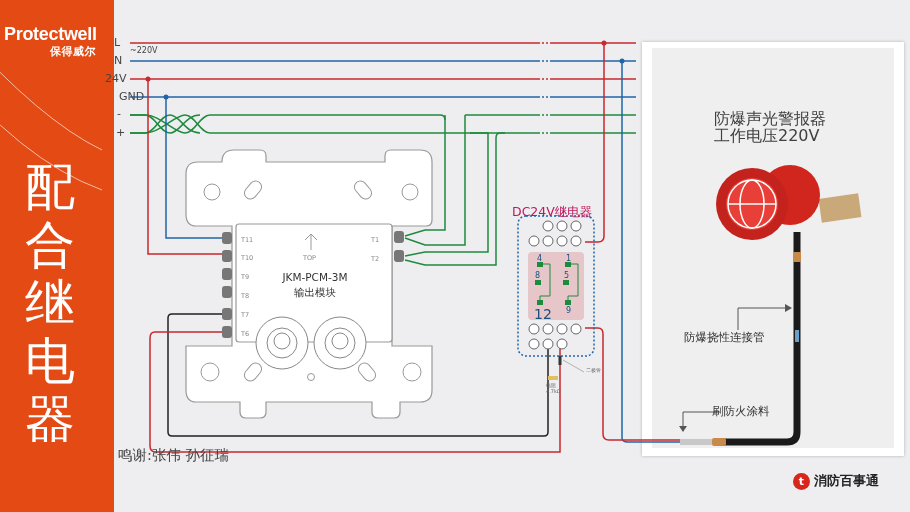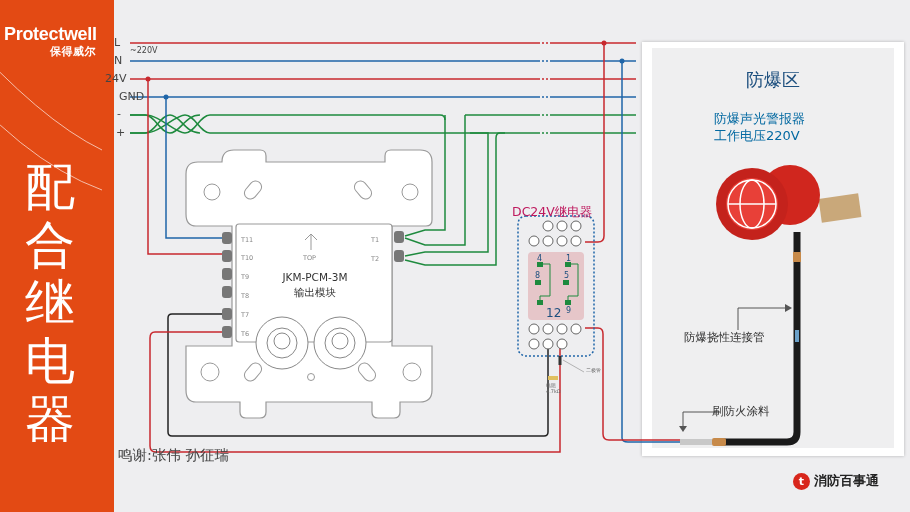--- a/index.html
+++ b/index.html
@@ -7,21 +7,21 @@
   .sidebar{position:absolute;left:0;top:0;width:114px;height:512px;background:#e34a14;overflow:hidden;}
   .brand{position:absolute;left:4px;top:24px;color:#fff;font-family:"Liberation Sans",sans-serif;font-weight:bold;font-size:18px;letter-spacing:-0.3px;}
   .brand-cn{position:absolute;left:50px;top:44px;color:#fff;font-weight:bold;font-size:11px;letter-spacing:0.5px;}
   .side-title{position:absolute;left:20px;top:158px;width:60px;color:#fff;font-size:50px;line-height:58px;text-align:center;}
   .side-title span{display:block;}
   svg.diag{position:absolute;left:0;top:0;}
   .lbl{position:absolute;font-size:11px;color:#444;}
   .zone{position:absolute;left:642px;top:42px;width:262px;height:414px;background:#fff;box-shadow:0 0 3px rgba(0,0,0,0.25);}
   .zone-inner{position:absolute;left:10px;top:6px;width:242px;height:400px;background:#efeff0;}
   .zone-title{position:absolute;left:0;width:100%;top:20px;text-align:center;color:#1d4f7e;font-size:18px;}
-  .alarm-title{position:absolute;left:62px;top:62px;color:#0369a1;font-size:13px;line-height:17px;}
+  .alarm-title{position:absolute;left:62px;top:62px;color:#404040;font-size:16px;line-height:17px;}
   .ann{position:absolute;font-size:11.5px;color:#333;}
   .relay-title{position:absolute;left:512px;top:204px;color:#be185d;font-size:12.5px;}
   .module-name{position:absolute;left:270px;top:270px;width:90px;text-align:center;color:#333;font-size:10.5px;line-height:15px;}
   .tlabel{position:absolute;font-size:6.5px;color:#888;}
   .thanks{position:absolute;left:118px;top:446px;font-size:14.5px;color:#444;}
   .logo{position:absolute;left:793px;top:472px;display:flex;align-items:center;gap:4px;}
   .logo-mark{width:17px;height:17px;border-radius:50%;background:#d8261c;color:#fff;font-size:11px;font-weight:bold;text-align:center;line-height:17px;}
   .logo-text{font-size:13px;font-weight:bold;color:#222;}
   .tiny{position:absolute;font-size:5px;color:#666;}
 </style>
@@ -39,21 +39,20 @@
     <span>配</span>
     <span>合</span>
     <span>继</span>
     <span>电</span>
     <span>器</span>
   </div>
 </div>
 
 <div class="zone">
   <div class="zone-inner">
-    <div class="zone-title">防爆区</div>
     <div class="alarm-title">
       <div>防爆声光警报器</div>
       <div>工作电压220V</div>
     </div>
   </div>
 </div>
 
 <svg class="diag" width="910" height="512">
 
   <g>
@@ -214,21 +213,21 @@
 <div class="tlabel" style="left:371px;top:255px">T2</div>
 <div class="tlabel" style="left:303px;top:254px">TOP</div>
 <div class="module-name">
   <div>JKM-PCM-3M</div>
   <div>输出模块</div>
 </div>
 
 <div class="relay-title">DC24V继电器</div>
 <div class="tlabel" style="left:537px;top:254px;font-size:8px;color:#1d4f7e">4</div>
 <div class="tlabel" style="left:535px;top:271px;font-size:8px;color:#1d4f7e">8</div>
-<div class="tlabel" style="left:546px;top:306px;font-size:12px;color:#1d4f7e">12</div>
+<div class="tlabel" style="left:534px;top:306px;font-size:14px;color:#1d4f7e">12</div>
 <div class="tlabel" style="left:566px;top:254px;font-size:8px;color:#1d4f7e">1</div>
 <div class="tlabel" style="left:564px;top:271px;font-size:8px;color:#1d4f7e">5</div>
 <div class="tlabel" style="left:566px;top:306px;font-size:8px;color:#1d4f7e">9</div>
 <div class="tiny" style="left:586px;top:367px">二极管</div>
 <div class="tiny" style="left:546px;top:382px;width:16px">电阻 4.7kΩ</div>
 
 <div class="ann" style="left:684px;top:330px">防爆挠性连接管</div>
 <div class="ann" style="left:712px;top:404px">刷防火涂料</div>
 
 <div class="thanks">鸣谢:张伟  孙征瑞</div>

